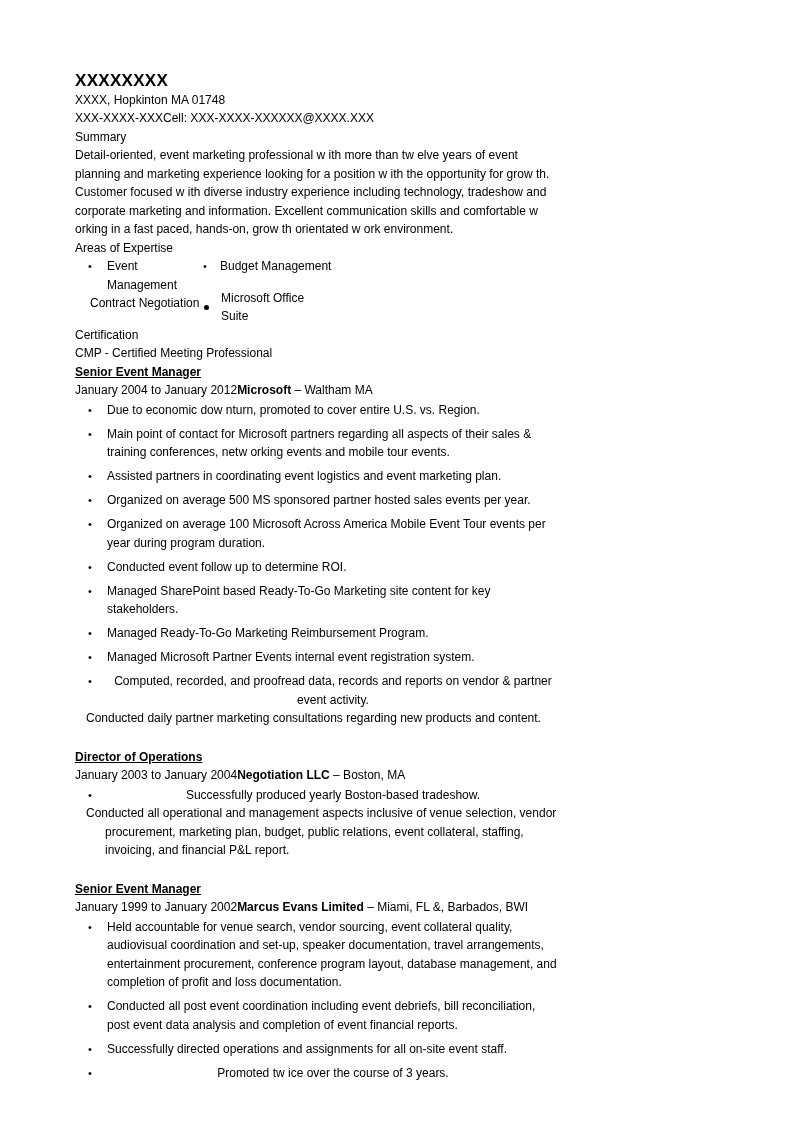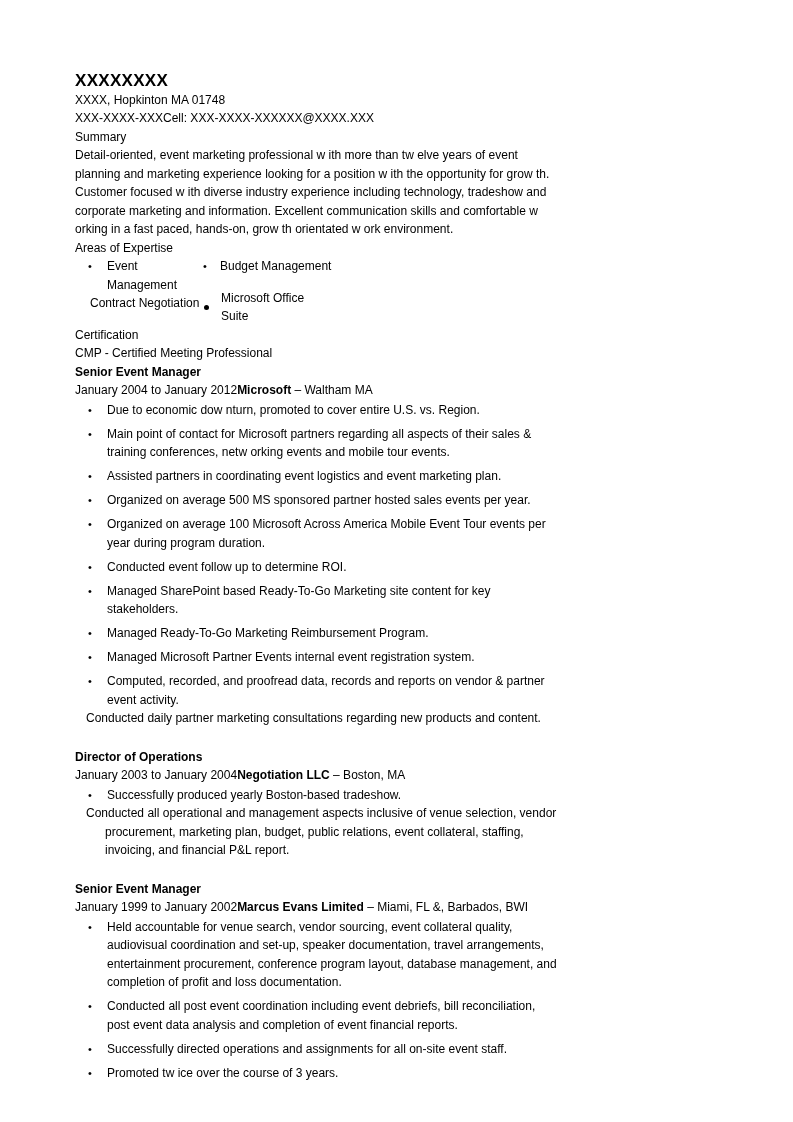--- a/index.html
+++ b/index.html
@@ -70,32 +70,32 @@
     margin-left: 1px;
   }
   .exp-item2 .exp-text { width: 95px; }
   .exp-plain {
     margin-left: 15px;
     white-space: nowrap;
   }
   
   .job { margin-top: 0; }
   .job + .job { margin-top: 20px; }
-  .job-title { font-weight: bold; }
+  .job-title { font-weight: bold; text-decoration: underline; }
   .company { font-weight: bold; }
   ul.bullets {
     list-style: none;
     margin: 1px 0 0 0;
   }
   ul.bullets li {
     position: relative;
     padding-left: 32px;
     margin-bottom: 5.5px;
   }
-  ul.bullets li:last-child { margin-bottom: 0; }
+  ul.bullets li:last-child { margin-bottom: 0; text-align: center; }
   ul.bullets li::before {
     content: "\2022";
     position: absolute;
     left: 13px;
     top: 0;
     font-size: 11px;
   }
   .note {
     margin-left: 11px;
     padding-left: 19px;

